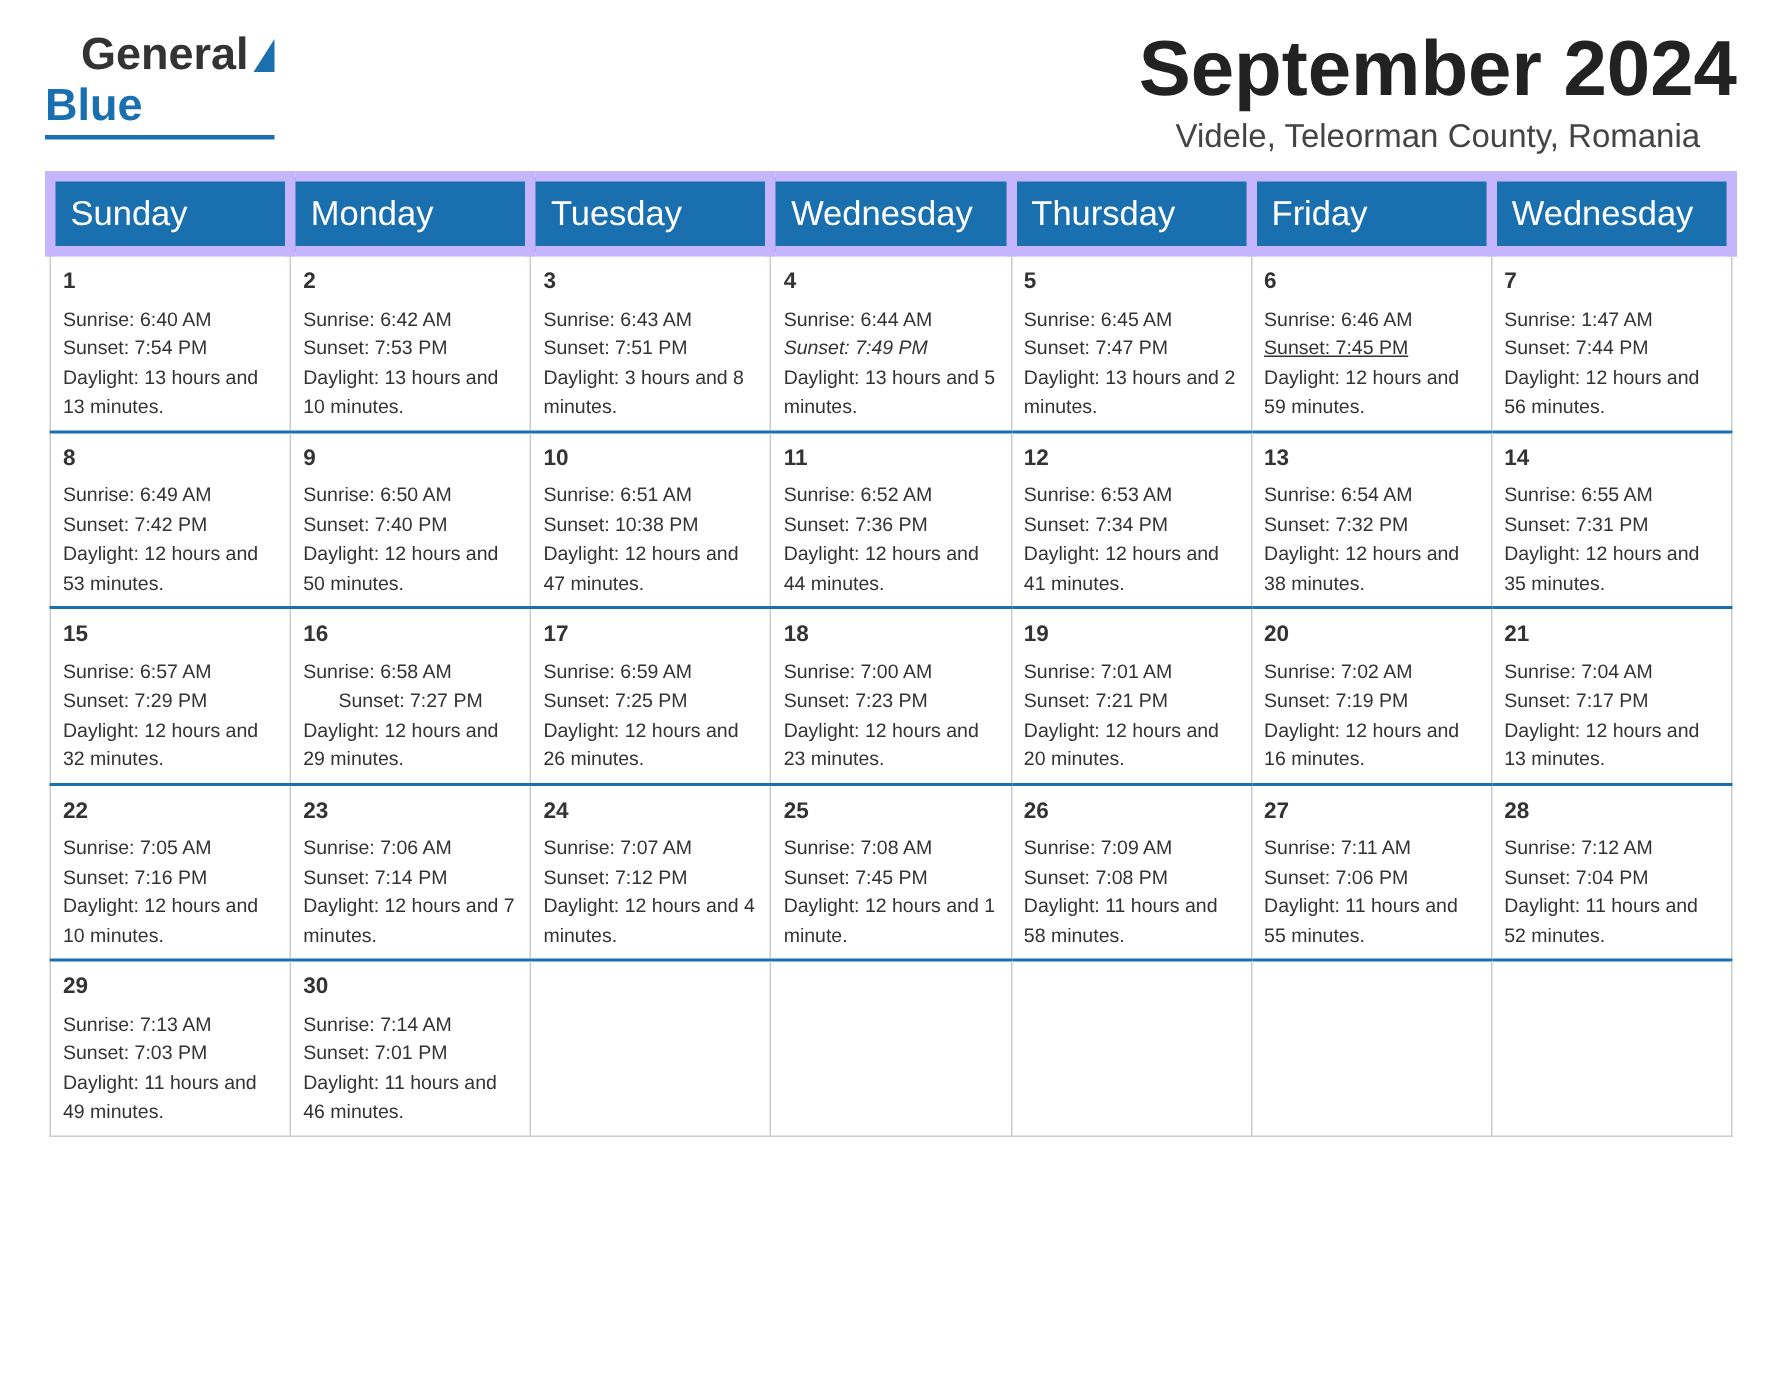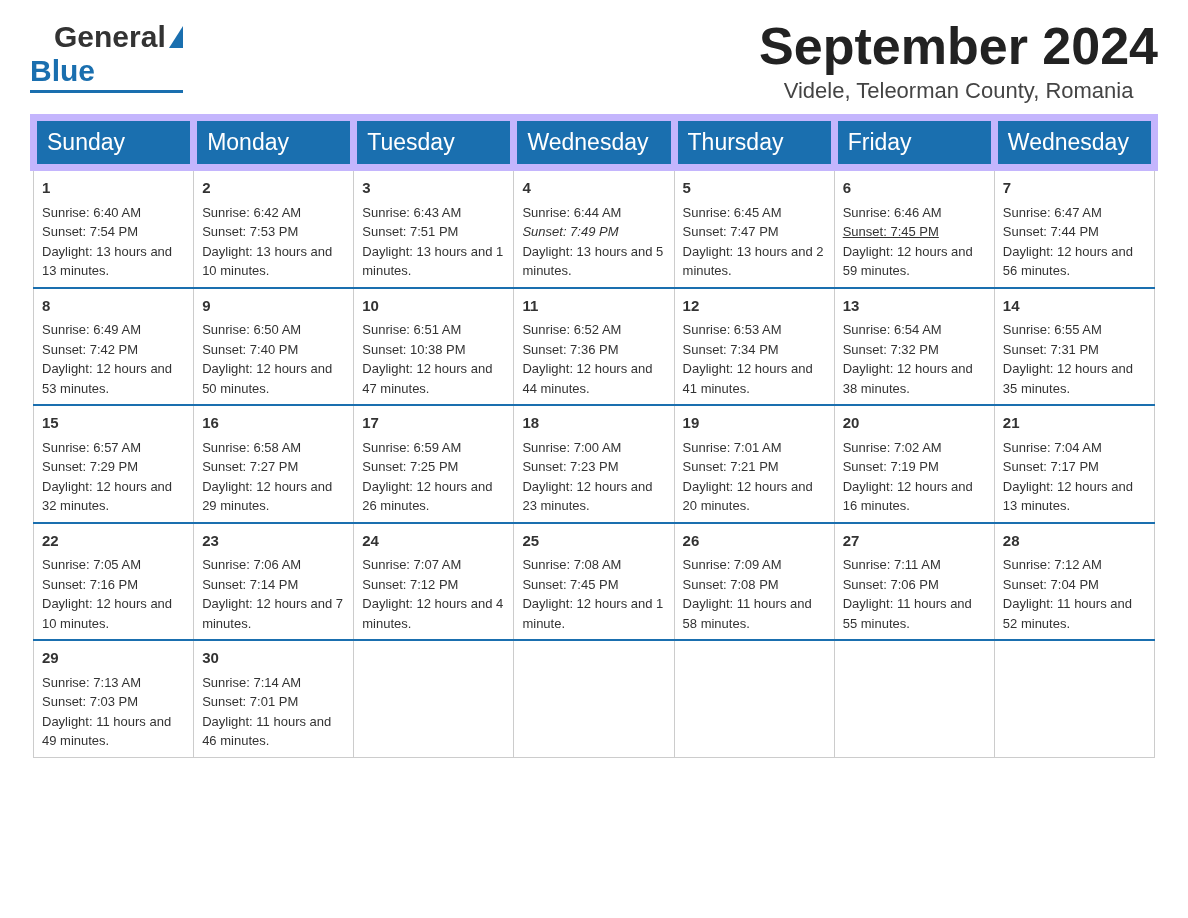--- a/index.html
+++ b/index.html
@@ -122,21 +122,21 @@
         <td>
           <span class="day-num">2</span>
           <span style="display: block;">Sunrise: 6:42 AM</span>
           <span style="display: block;">Sunset: 7:53 PM</span>
           <span style="display: block;">Daylight: 13 hours and 10 minutes.</span>
         </td>
         <td>
           <span class="day-num">3</span>
           <span style="display: block;">Sunrise: 6:43 AM</span>
           <span style="display: block;">Sunset: 7:51 PM</span>
-          <span style="display: block;">Daylight: 13 hours and 1 minutes.</span>
+          <span style="display: block;">Daylight: 3 hours and 8 minutes.</span>
         </td>
         <td>
           <span class="day-num">4</span>
           <span style="display: block;">Sunrise: 6:44 AM</span>
           <span style="display: block; font-style: italic;">Sunset: 7:49 PM</span>
           <span style="display: block;">Daylight: 13 hours and 5 minutes.</span>
         </td>
         <td>
           <span class="day-num">5</span>
           <span style="display: block;">Sunrise: 6:45 AM</span>
@@ -144,21 +144,21 @@
           <span style="display: block;">Daylight: 13 hours and 2 minutes.</span>
         </td>
         <td>
           <span class="day-num">6</span>
           <span style="display: block;">Sunrise: 6:46 AM</span>
           <span style="display: block; text-decoration: underline;">Sunset: 7:45 PM</span>
           <span style="display: block;">Daylight: 12 hours and 59 minutes.</span>
         </td>
         <td>
           <span class="day-num">7</span>
-          <span style="display: block;">Sunrise: 6:47 AM</span>
+          <span style="display: block;">Sunrise: 1:47 AM</span>
           <span style="display: block;">Sunset: 7:44 PM</span>
           <span style="display: block;">Daylight: 12 hours and 56 minutes.</span>
         </td>
       </tr>
       <tr>
         <td>
           <span class="day-num">8</span>
           <span style="display: block;">Sunrise: 6:49 AM</span>
           <span style="display: block;">Sunset: 7:42 PM</span>
           <span style="display: block;">Daylight: 12 hours and 53 minutes.</span>
@@ -203,21 +203,21 @@
       <tr>
         <td>
           <span class="day-num">15</span>
           <span style="display: block;">Sunrise: 6:57 AM</span>
           <span style="display: block;">Sunset: 7:29 PM</span>
           <span style="display: block;">Daylight: 12 hours and 32 minutes.</span>
         </td>
         <td>
           <span class="day-num">16</span>
           <span style="display: block;">Sunrise: 6:58 AM</span>
-          <span style="display: block;">Sunset: 7:27 PM</span>
+          <span style="display: block; text-align: center;">Sunset: 7:27 PM</span>
           <span style="display: block;">Daylight: 12 hours and 29 minutes.</span>
         </td>
         <td>
           <span class="day-num">17</span>
           <span style="display: block;">Sunrise: 6:59 AM</span>
           <span style="display: block;">Sunset: 7:25 PM</span>
           <span style="display: block;">Daylight: 12 hours and 26 minutes.</span>
         </td>
         <td>
           <span class="day-num">18</span>

